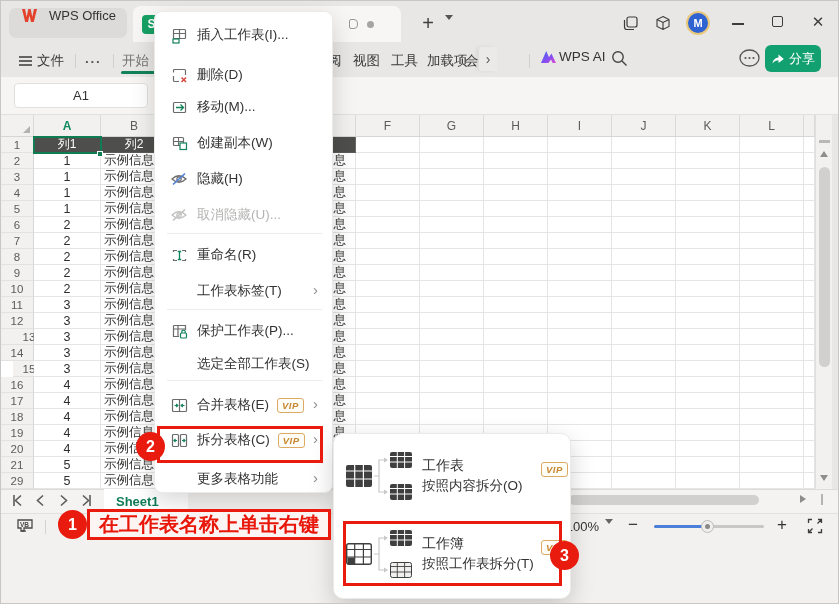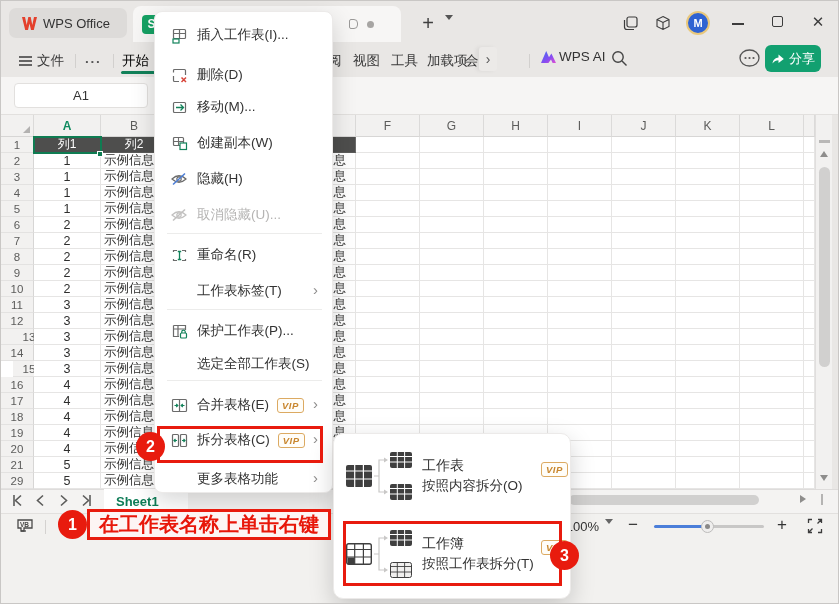--- a/index.html
+++ b/index.html
@@ -3,31 +3,31 @@
 <meta charset="utf-8">
 <style>
   html,body{margin:0;padding:0;background:#d8d6d4;}
   *{box-sizing:border-box;font-family:"Liberation Sans","DejaVu Sans",sans-serif;}
   #stage{position:relative;width:839px;height:604px;background:#e9e7e5;overflow:hidden;
          border:1px solid #c9c7c5;}
   .abs{position:absolute;}
   .txt{color:#333;font-size:13px;white-space:nowrap;}
   
   .app-pill{left:8px;top:7px;width:118px;height:30px;background:#dddbd9;border-radius:7px;
-            display:flex;align-items:center;gap:5px;padding-left:12px;}
+            display:flex;align-items:flex-start;gap:11px;padding-left:12px;}
   .doc-tab{left:132px;top:5px;width:268px;height:36px;background:#f7f6f5;border-radius:8px 8px 0 0;
            display:flex;align-items:center;padding-left:9px;}
   .sicon{width:19px;height:19px;border-radius:4px;background:#16a164;color:#fff;font-weight:bold;
          font-size:12px;display:flex;align-items:center;justify-content:center;}
   .dot{width:7px;height:7px;border-radius:50%;background:#a7a5a3;}
   .winbtn{color:#3c3c3c;font-size:14px;display:flex;align-items:center;justify-content:center;width:22px;height:22px;}
   
   .mtab{top:48px;height:24px;display:flex;align-items:center;font-size:13.5px;color:#3a3a3a;}
   .sep{width:1px;height:14px;background:#d2d0ce;top:53px;}
-  .active-tab{color:#000000;}
+  .active-tab{color:#737373;}
   .underline{height:3px;background:#12825a;border-radius:2px;}
   
   .namebox{left:13px;top:82px;width:134px;height:25px;background:#fff;border:1px solid #e2e0de;
            border-radius:4px;display:flex;align-items:center;justify-content:center;font-size:13px;color:#333;}
   
   #sheet-area{left:0;top:114px;width:814px;height:374px;background:#fff;overflow:hidden;}
   .chead{position:absolute;top:0;height:22px;background:#f2f1f0;border-right:1px solid #dbdad9;
          border-bottom:1px solid #d7d6d5;font-size:12px;color:#5c5c5b;display:flex;align-items:center;justify-content:center;}
   .gut{position:absolute;left:0;width:33px;background:#f2f1f0;border-right:1px solid #d7d6d5;
        border-bottom:1px solid #e3e2e1;font-size:11.5px;color:#5c5c5b;display:flex;align-items:center;justify-content:center;}

